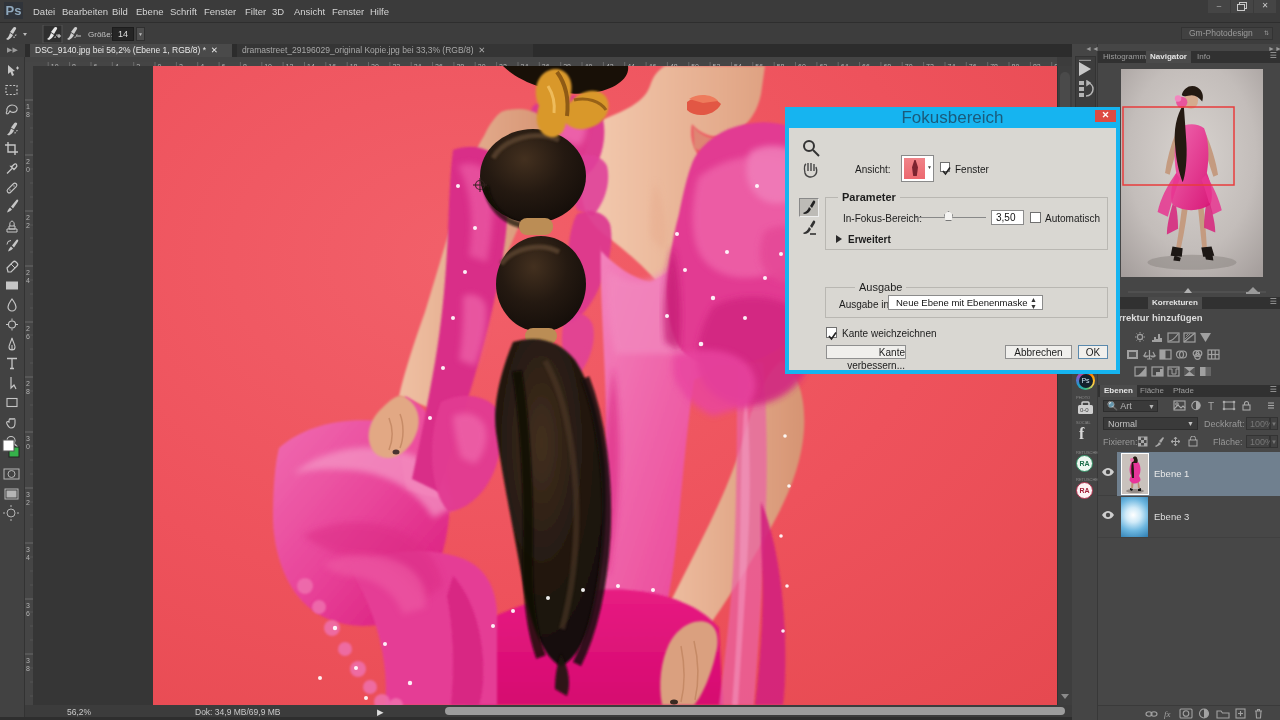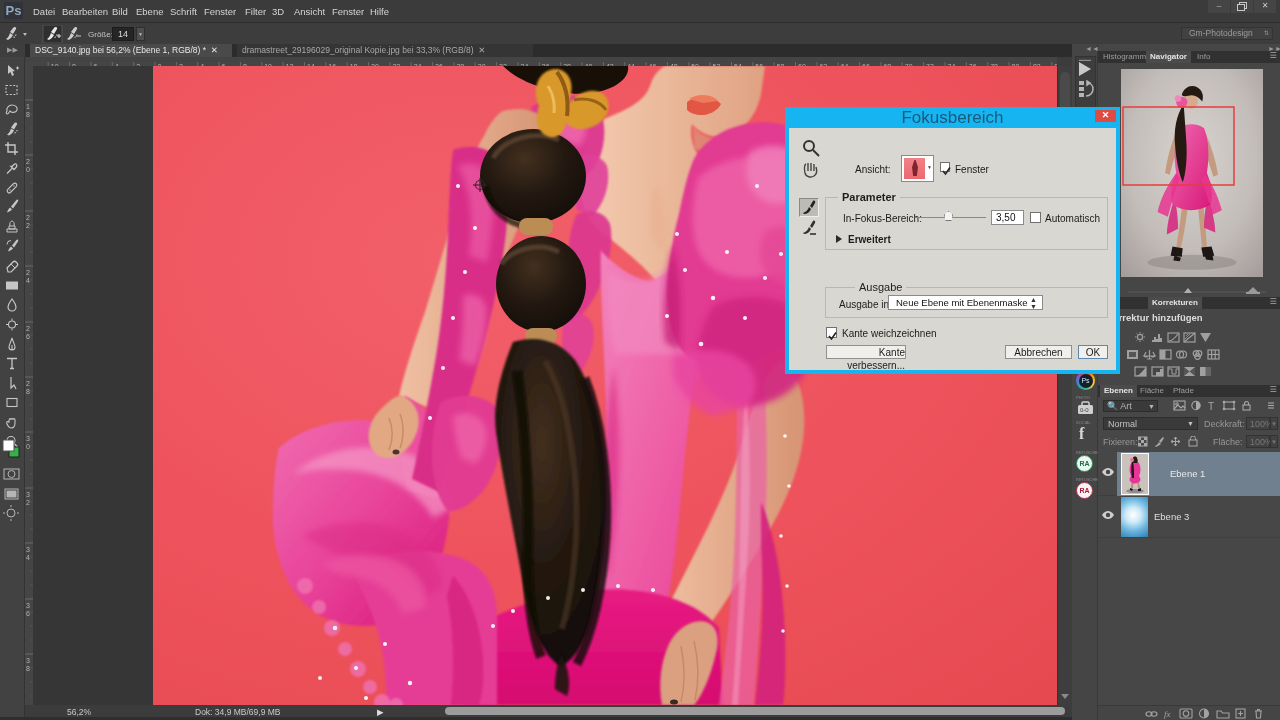--- a/index.html
+++ b/index.html
@@ -952,21 +952,21 @@
             <rect width="26" height="40" fill="#c9c2bd"></rect>
             <ellipse cx="13" cy="37" rx="9" ry="2" fill="#938b87"></ellipse>
             <path d="M10,22 L9,34 L11,34 L12,24 Z M15,23 L16,34 L18,34 L16,24 Z" fill="#b98f74"></path>
             <path d="M8,34 L11,35 L10,37 L8,36 Z M16,35 L19,34 L19,37 L16,37 Z" fill="#111"></path>
             <path d="M9,9 C11,7 15,7 17,9 C19,13 19,18 17,22 C19,25 19,27 17,28 C14,30 11,30 9,28 C7,27 7,25 9,22 C7,18 7,13 9,9 Z" fill="#e8359b"></path>
             <path d="M11,4 C11,2 15,2 15,4 C16,6 16,8 15,9 L11,9 C10,7 10,5 11,4 Z" fill="#241a12"></path>
             <path d="M10,8 C9,12 9,18 10,24 L12,24 C12,18 12,12 11,8 Z" fill="#241a12"></path>
             <circle cx="10" cy="6" r="2" fill="#ef6fae"></circle>
           </svg>
         </div>
-        <div class="abs" style="left:72px;top:71px;color:#e8e8e8;font-size:9.5px;">Ebene 1</div>
+        <div class="abs" style="left:56px;top:71px;color:#e8e8e8;font-size:9.5px;">Ebene 1</div>
 
         <div class="abs" style="left:0px;top:99px;width:182px;height:42px;border-bottom:1px solid #404040;"></div>
         <svg class="abs" style="left:3px;top:113px" width="14" height="10" viewBox="0 0 14 10">
             <path d="M1,5 C3,2 5,1 7,1 C9,1 11,2 13,5 C11,8 9,9 7,9 C5,9 3,8 1,5 Z" fill="#cfcfcf"></path>
             <circle cx="7" cy="5" r="2.2" fill="#474747"></circle>
           </svg>
         <div class="abs" style="left:23px;top:100px;width:27px;height:40px;background:#1c5a80;">
           <div style="width:100%;height:100%;background:radial-gradient(circle at 45% 45%, #ffffff 0%, #cfeaf8 28%, #6db7e0 60%, #2d7cb0 100%);"></div>
         </div>
         <div class="abs" style="left:56px;top:114px;color:#dedede;font-size:9.5px;">Ebene 3</div>

